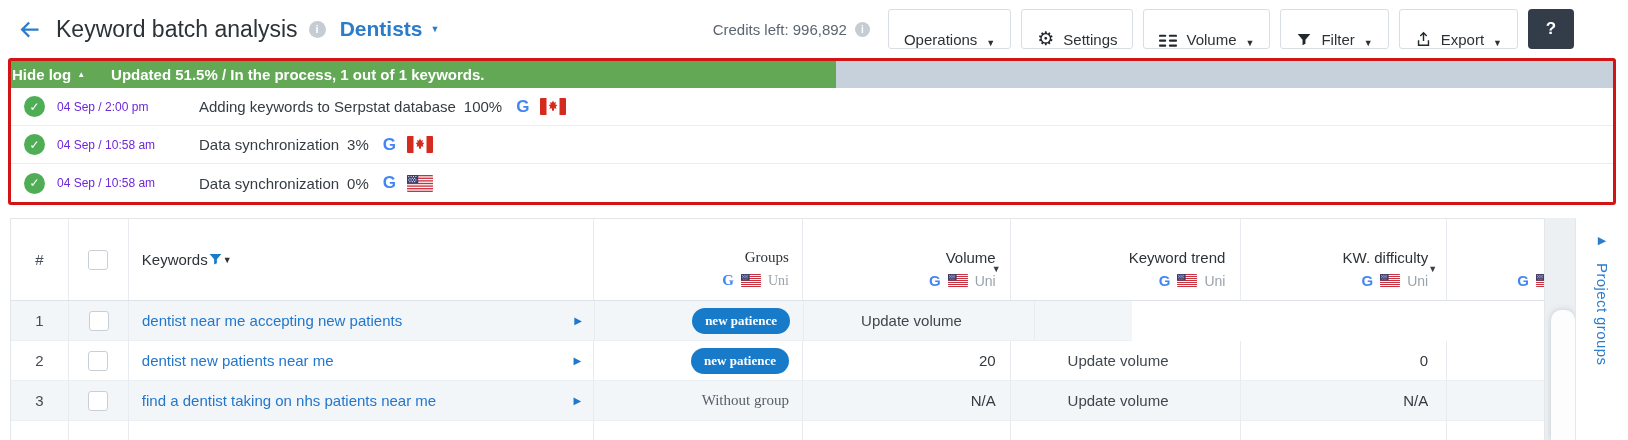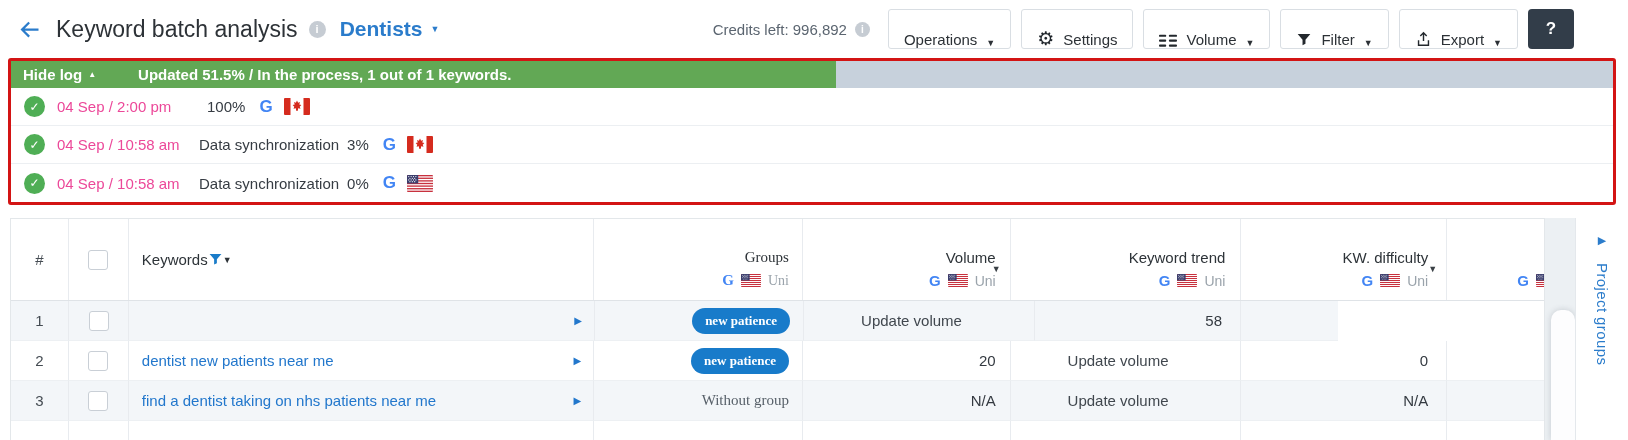--- a/index.html
+++ b/index.html
@@ -28,29 +28,29 @@
   .tb-btn svg { display:block; }
   .gear-glyph { font-size:19px; line-height:1; color:#1f252b; }
   .help-btn { width:46px; height:40px; margin-left:10px; background:#323d49; border:none; border-radius:4px;
               color:#fff; font-size:17px; font-weight:700; display:flex; align-items:center; justify-content:center; cursor:pointer; }
 
   
   .log-box { position:absolute; left:8px; top:58px; width:1608px; height:147px;
              border:3px solid #d31414; border-radius:3px; background:#fff; overflow:hidden; }
   .progress-bar { position:relative; height:27px; background:#c7d1dc; }
   .progress-fill { position:absolute; left:0; top:0; bottom:0; background:#62a855; }
-  .progress-text { position:relative; z-index:1; height:100%; display:flex; align-items:center; gap:42px; padding-left:12px; }
+  .progress-text { position:relative; z-index:1; height:100%; display:flex; align-items:center; gap:26px; padding-left:1px; }
   .hide-log { display:flex; align-items:center; gap:6px; color:#fff; font-size:15px; font-weight:700; cursor:pointer; }
   .hide-log .caret-up { font-size:8px; color:#fff; }
   .progress-summary { color:#fff; font-size:15px; font-weight:700; }
   .log-row { height:38px; display:flex; align-items:center; padding-left:13px; background:#fff; border-bottom:1px solid #eceff2; }
   .log-row:last-child { border-bottom:none; }
   .check-circle { width:21px; height:21px; border-radius:50%; background:#4fae55; color:#fff; font-size:12px;
                   display:flex; align-items:center; justify-content:center; flex:0 0 auto; }
-  .log-time { margin-left:12px; width:142px; font-size:15px; color:#ec4899; }
+  .log-time { margin-left:12px; width:142px; font-size:12px; color:#6d28d9; }
   .log-status { font-size:15px; color:#363c43; }
   .log-pct { margin-left:8px; font-size:15px; color:#363c43; }
   .gicon { font-weight:700; color:#4285f4; }
   .gicon.lg { font-size:17px; margin-left:14px; }
   .gicon.sm { font-size:15px; }
   .flag { display:inline-block; overflow:hidden; border-radius:1px; }
   .flag svg { display:block; width:100%; height:100%; }
   .flag.lg { width:26px; height:17px; margin-left:11px; }
   .flag.sm { width:20px; height:13px; }
 
@@ -186,20 +186,21 @@
           <span>Hide log</span>
           <span class="caret-up">▲</span>
         </span>
         <span class="progress-summary">Updated 51.5% / In the process, 1 out of 1 keywords.</span>
       </div>
     </div>
 
     <div class="log-row">
       <span class="check-circle">✓</span>
       <span class="log-time">04 Sep / 2:00 pm</span>
+      <span class="log-status">Adding keywords to Serpstat database</span>
       <span class="log-pct">100%</span>
       <span class="gicon lg">G</span>
       <span class="flag lg">
           <svg viewBox="0 0 22 14" preserveAspectRatio="none">
             <rect width="22" height="14" fill="#fff"></rect>
             <rect width="5.5" height="14" fill="#d52b1e"></rect>
             <rect x="16.5" width="5.5" height="14" fill="#d52b1e"></rect>
             <path d="M11 2.1l.95 1.9 1.6-.75-.65 2.2 1.8.25-1.4 1.55.65 1.6-2-.45-.2 2.1h-1.5l-.2-2.1-2 .45.65-1.6-1.4-1.55 1.8-.25-.65-2.2 1.6.75z" fill="#d52b1e"></path>
           </svg>
         </span>
@@ -474,30 +475,28 @@
     </div>
 
     <div class="tr shaded">
       <div class="td col-idx">
           <span class="row-num">1</span>
         </div>
       <div class="td col-check">
           <span class="checkbox"></span>
         </div>
       <div class="td col-kw kw-cell">
+        <span class="kw-link">dentist near me accepting new patients</span>
         <span class="kw-expand">▶</span>
       </div>
       <div class="td col-grp">
           <span class="group-badge">new patience</span>
         </div>
       <div class="td col-vtr">
           <span class="upd-vol">Update volume</span>
-        </div>
-      <div class="td col-kwd">
-          <span class="num-text">58</span>
         </div>
       <div class="td col-extra"></div>
     </div>
 
     <div class="tr">
       <div class="td col-idx">
           <span class="row-num">2</span>
         </div>
       <div class="td col-check">
           <span class="checkbox"></span>

